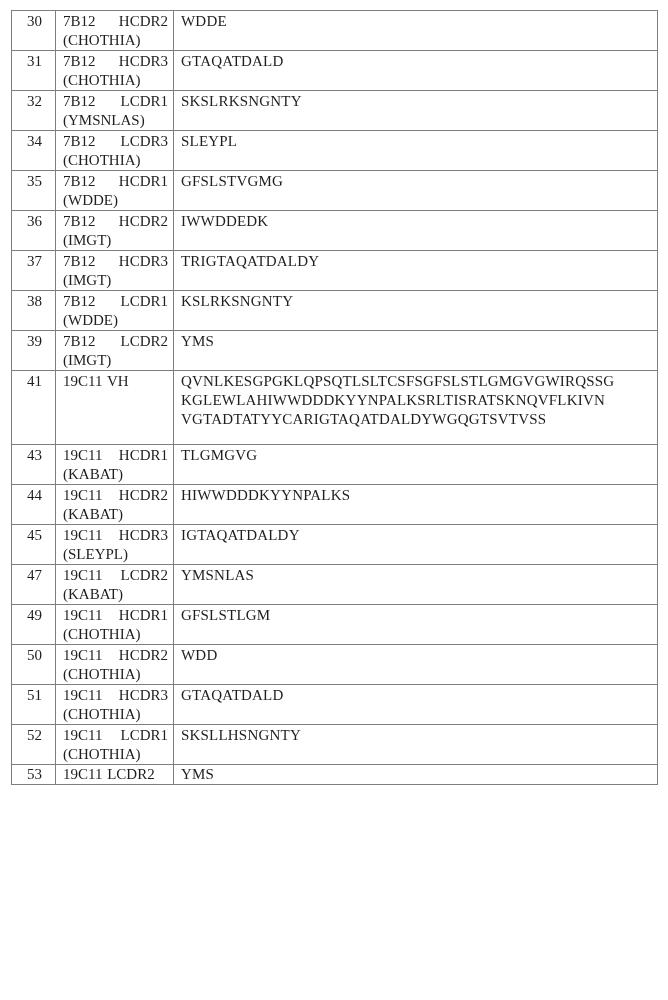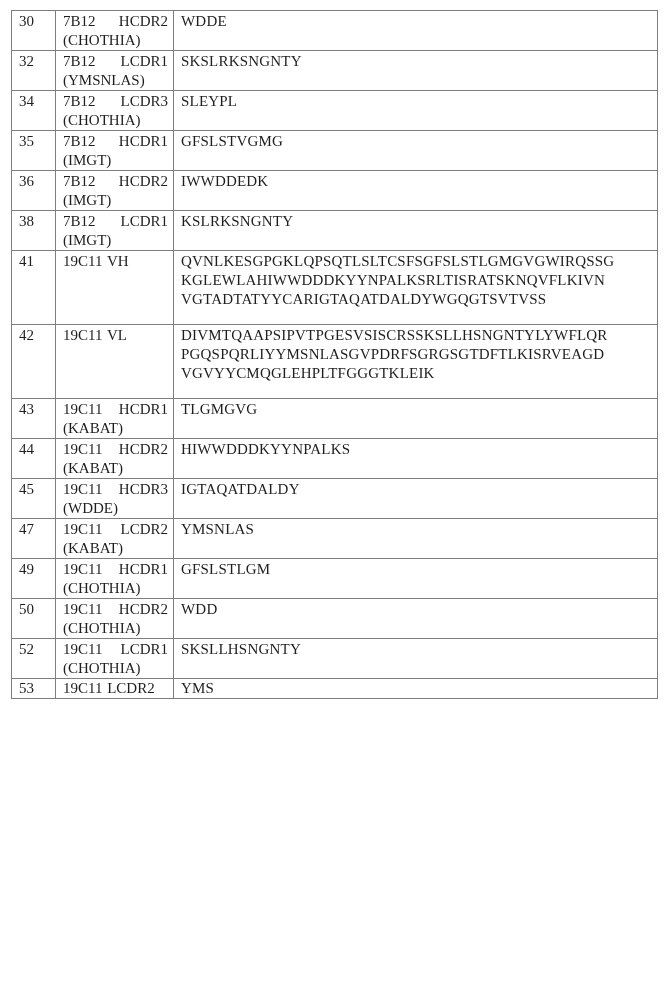--- a/index.html
+++ b/index.html
@@ -32,20 +32,21 @@
     border:1.5px solid var(--border);
     vertical-align:top;
     padding:1px 5px 0 7px;
     overflow:hidden;
   }
   tr.seq-row{height:39px;}
   tr.seq-row.multiline{height:74px;}
   tr.seq-row.last-clipped{height:19px;}
   tr.seq-row.last-clipped td{padding-top:0;}
   td.cell-no{
+    text-align:center;
     padding-left:0;padding-right:4px;
   }
   td.cell-name{
     text-align:justify;
     text-justify:inter-word;
     word-spacing:1px;
   }
   td.cell-seq{
     white-space:pre-wrap;
     word-break:break-all;
@@ -63,89 +64,102 @@
       <col style="width:118px">
       <col style="width:484px">
     </colgroup>
     <tbody id="table-body">
         <tr class="seq-row">
           <td class="cell-no">30</td>
           <td class="cell-name">7B12 HCDR2 (CHOTHIA)</td>
           <td class="cell-seq">WDDE</td>
         </tr>
         <tr class="seq-row">
+          <td class="cell-no">31</td>
+          <td class="cell-name">7B12 HCDR3 (CHOTHIA)</td>
+          <td class="cell-seq">GTAQATDALD</td>
+        </tr>
+        <tr class="seq-row">
           <td class="cell-no">32</td>
           <td class="cell-name">7B12 LCDR1 (YMSNLAS)</td>
           <td class="cell-seq">SKSLRKSNGNTY</td>
         </tr>
         <tr class="seq-row">
           <td class="cell-no">34</td>
           <td class="cell-name">7B12 LCDR3 (CHOTHIA)</td>
           <td class="cell-seq">SLEYPL</td>
         </tr>
         <tr class="seq-row">
           <td class="cell-no">35</td>
-          <td class="cell-name">7B12 HCDR1 (IMGT)</td>
+          <td class="cell-name">7B12 HCDR1 (WDDE)</td>
           <td class="cell-seq">GFSLSTVGMG</td>
         </tr>
         <tr class="seq-row">
           <td class="cell-no">36</td>
           <td class="cell-name">7B12 HCDR2 (IMGT)</td>
           <td class="cell-seq">IWWDDEDK</td>
         </tr>
         <tr class="seq-row">
+          <td class="cell-no">37</td>
+          <td class="cell-name">7B12 HCDR3 (IMGT)</td>
+          <td class="cell-seq">TRIGTAQATDALDY</td>
+        </tr>
+        <tr class="seq-row">
           <td class="cell-no">38</td>
-          <td class="cell-name">7B12 LCDR1 (IMGT)</td>
+          <td class="cell-name">7B12 LCDR1 (WDDE)</td>
           <td class="cell-seq">KSLRKSNGNTY</td>
+        </tr>
+        <tr class="seq-row">
+          <td class="cell-no">39</td>
+          <td class="cell-name">7B12 LCDR2 (IMGT)</td>
+          <td class="cell-seq">YMS</td>
         </tr>
         <tr class="seq-row multiline">
           <td class="cell-no">41</td>
           <td class="cell-name">19C11 VH</td>
           <td class="cell-seq">QVNLKESGPGKLQPSQTLSLTCSFSGFSLSTLGMGVGWIRQSSG
 KGLEWLAHIWWDDDKYYNPALKSRLTISRATSKNQVFLKIVN
 VGTADTATYYCARIGTAQATDALDYWGQGTSVTVSS</td>
-        </tr>
-        <tr class="seq-row multiline">
-          <td class="cell-no">42</td>
-          <td class="cell-name">19C11 VL</td>
-          <td class="cell-seq">DIVMTQAAPSIPVTPGESVSISCRSSKSLLHSNGNTYLYWFLQR
-PGQSPQRLIYYMSNLASGVPDRFSGRGSGTDFTLKISRVEAGD
-VGVYYCMQGLEHPLTFGGGTKLEIK</td>
         </tr>
         <tr class="seq-row">
           <td class="cell-no">43</td>
           <td class="cell-name">19C11 HCDR1 (KABAT)</td>
           <td class="cell-seq">TLGMGVG</td>
         </tr>
         <tr class="seq-row">
           <td class="cell-no">44</td>
           <td class="cell-name">19C11 HCDR2 (KABAT)</td>
           <td class="cell-seq">HIWWDDDKYYNPALKS</td>
         </tr>
         <tr class="seq-row">
           <td class="cell-no">45</td>
-          <td class="cell-name">19C11 HCDR3 (WDDE)</td>
+          <td class="cell-name">19C11 HCDR3 (SLEYPL)</td>
           <td class="cell-seq">IGTAQATDALDY</td>
         </tr>
         <tr class="seq-row">
           <td class="cell-no">47</td>
           <td class="cell-name">19C11 LCDR2 (KABAT)</td>
           <td class="cell-seq">YMSNLAS</td>
         </tr>
         <tr class="seq-row">
           <td class="cell-no">49</td>
           <td class="cell-name">19C11 HCDR1 (CHOTHIA)</td>
           <td class="cell-seq">GFSLSTLGM</td>
         </tr>
         <tr class="seq-row">
           <td class="cell-no">50</td>
           <td class="cell-name">19C11 HCDR2 (CHOTHIA)</td>
           <td class="cell-seq">WDD</td>
         </tr>
         <tr class="seq-row">
+          <td class="cell-no">51</td>
+          <td class="cell-name">19C11 HCDR3 (CHOTHIA)</td>
+          <td class="cell-seq">GTAQATDALD</td>
+        </tr>
+        <tr class="seq-row">
           <td class="cell-no">52</td>
           <td class="cell-name">19C11 LCDR1 (CHOTHIA)</td>
           <td class="cell-seq">SKSLLHSNGNTY</td>
         </tr>
         <tr class="seq-row last-clipped">
           <td class="cell-no">53</td>
           <td class="cell-name">19C11 LCDR2</td>
           <td class="cell-seq">YMS</td>
         </tr>
       </tbody>

